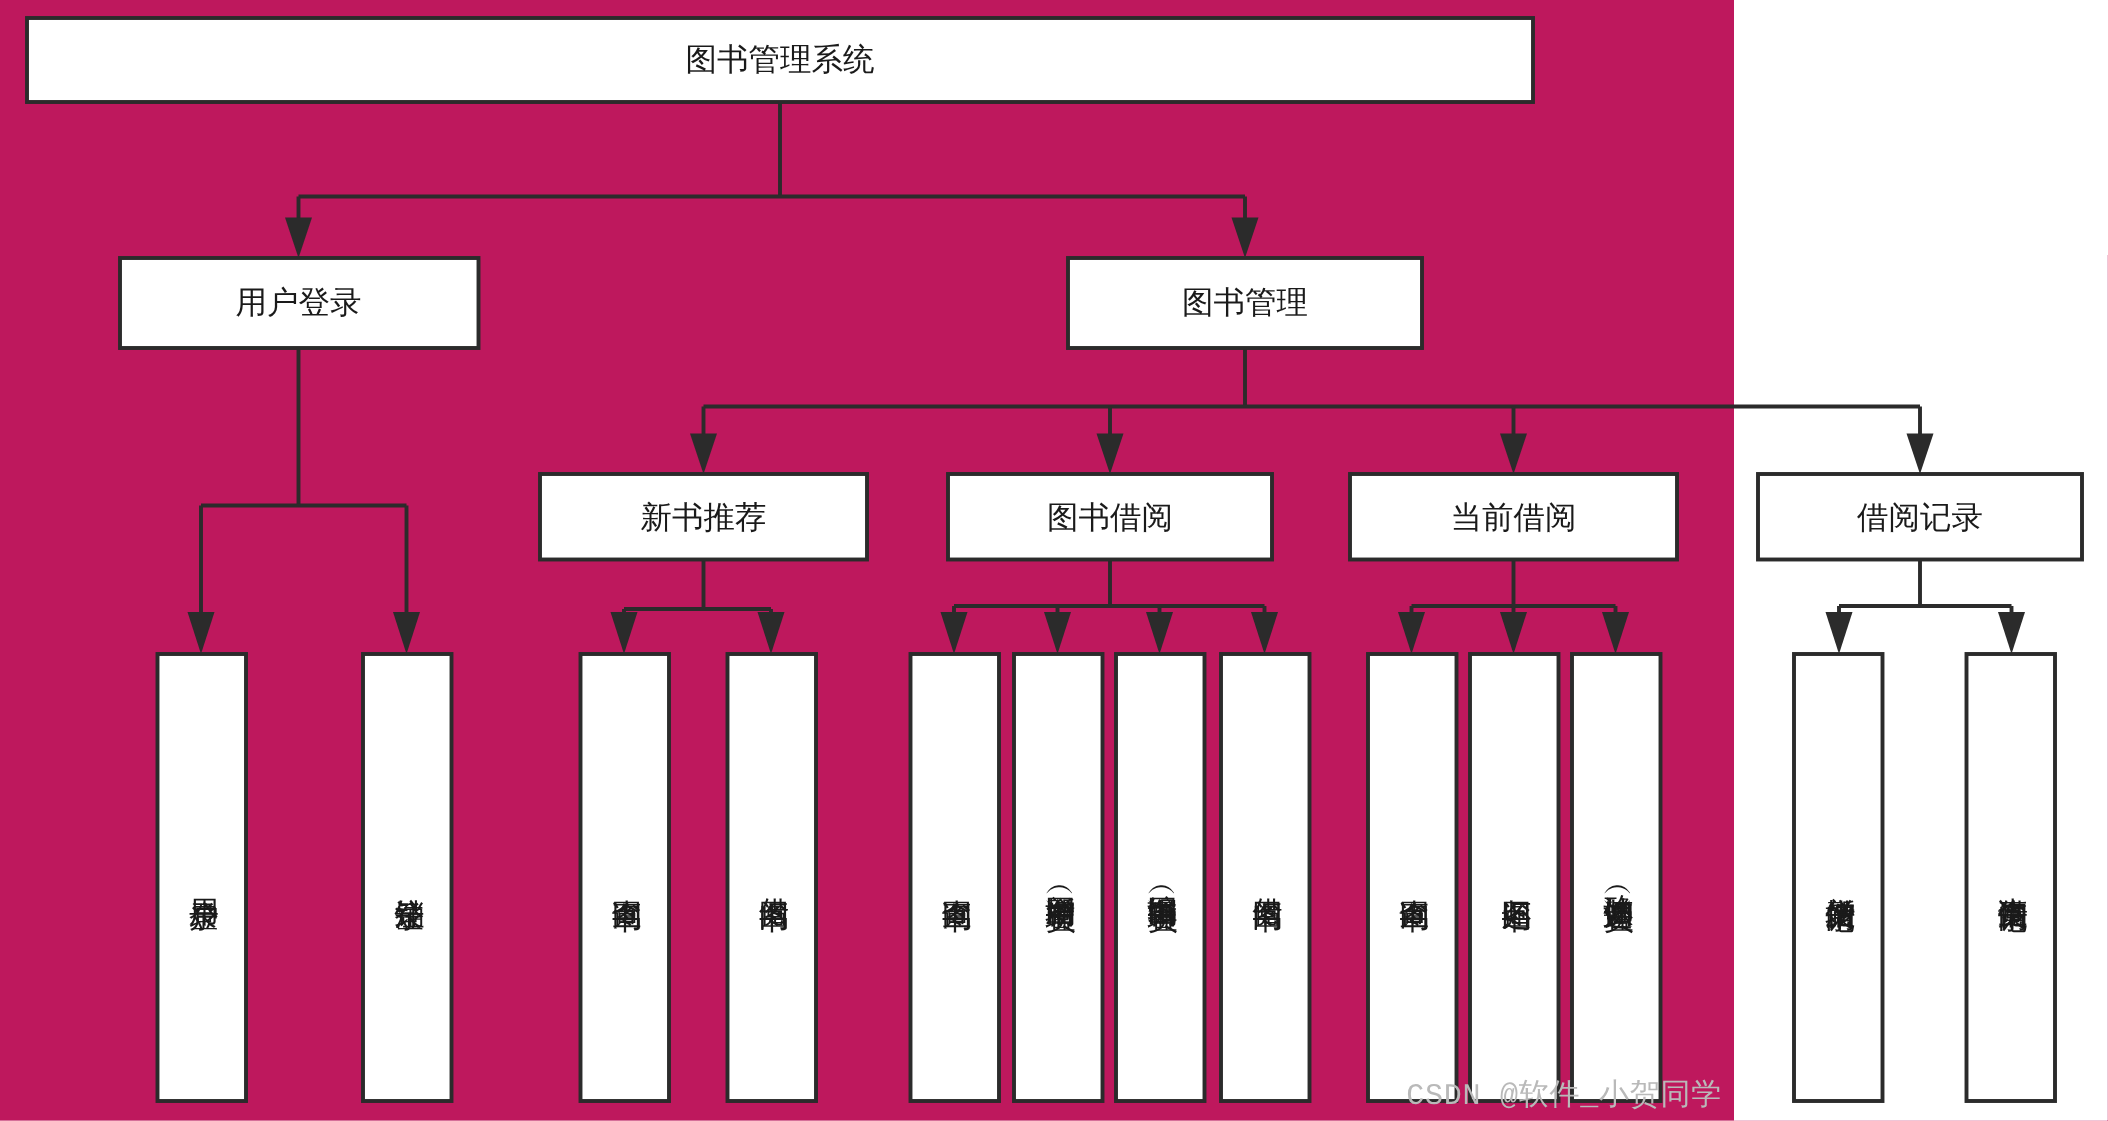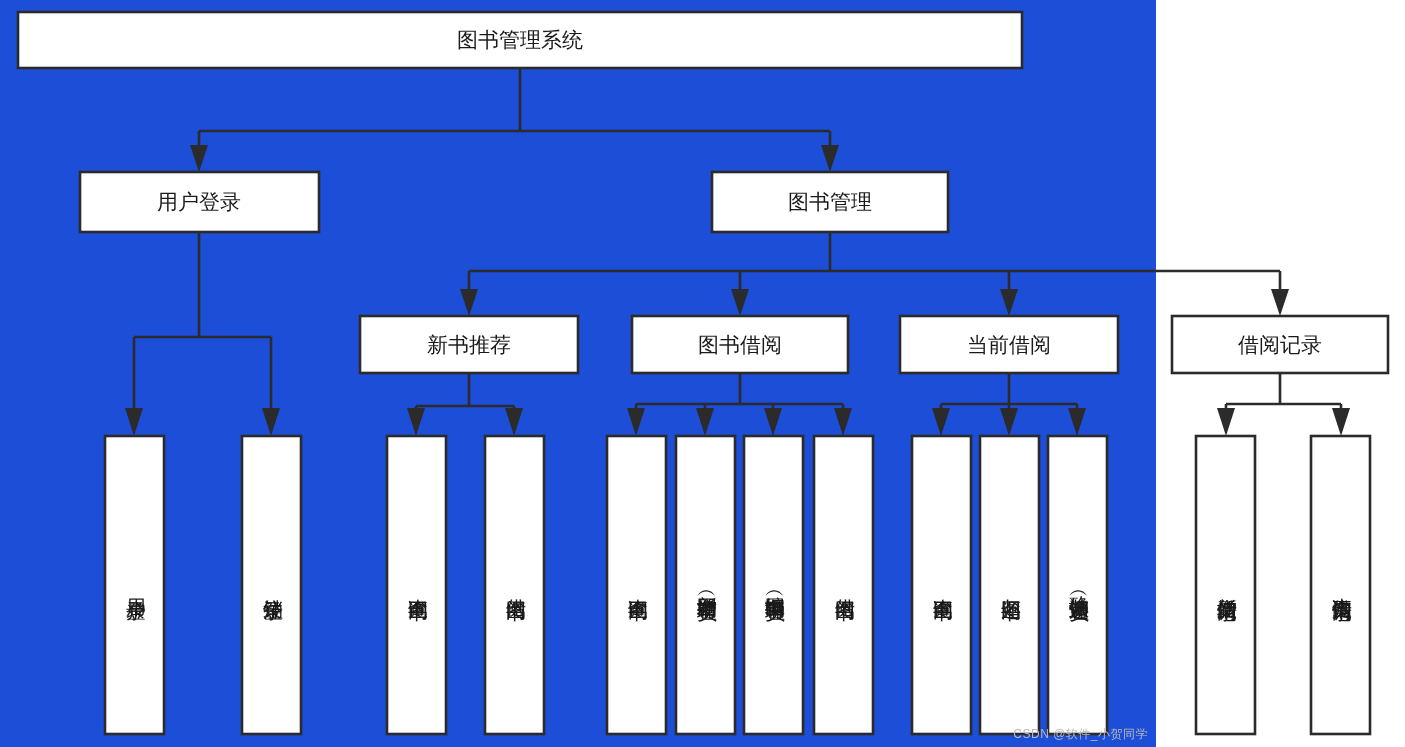--- a/index.html
+++ b/index.html
@@ -10,21 +10,21 @@
   body {
     width: 1405px;
     height: 747px;
     font-family: "DejaVu Sans", "Liberation Sans", sans-serif;
     overflow: hidden;
   }
   #diagram-root {
     position: relative;
     width: 1156px;
     height: 747px;
-    background: #1d4ed8;
+    background: #be185d;
   }
   svg.diagram-canvas {
     position: absolute;
     left: 0;
     top: 0;
     width: 1405px;
     height: 747px;
   }
   .node-box {
     fill: #ffffff;
@@ -55,22 +55,22 @@
     text-anchor: middle;
     dominant-baseline: middle;
     writing-mode: vertical-rl;
     glyph-orientation-vertical: 0;
     letter-spacing: 1px;
   }
   .watermark-text {
     position: absolute;
     right: 8px;
     bottom: 4px;
-    font-family: Liberation Sans, sans-serif;
-    font-size: 12px;
+    font-family: Liberation Mono, monospace;
+    font-size: 20px;
     color: #b9b9b9;
     white-space: nowrap;
     letter-spacing: 0.5px;
     pointer-events: none;
   }
 </style>
 </head>
 <body>
 
 <div id="diagram-root">

